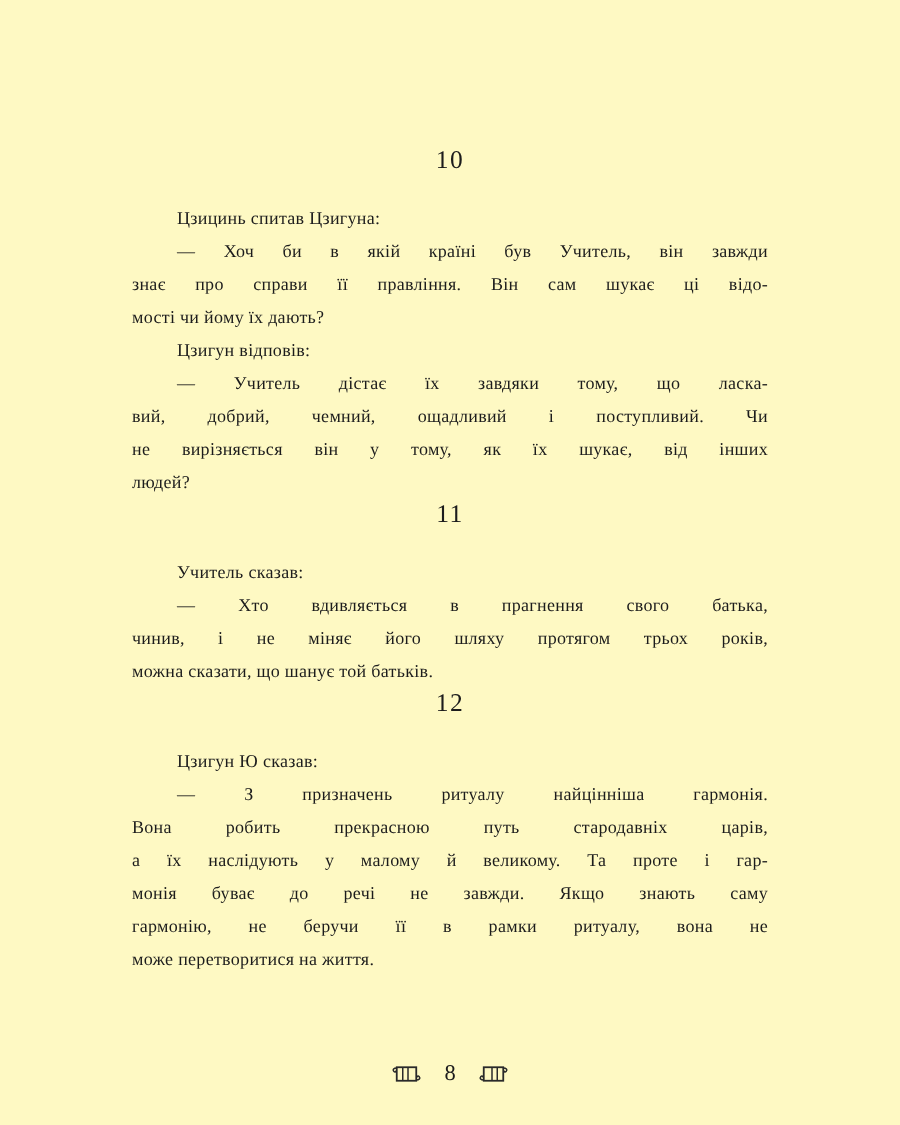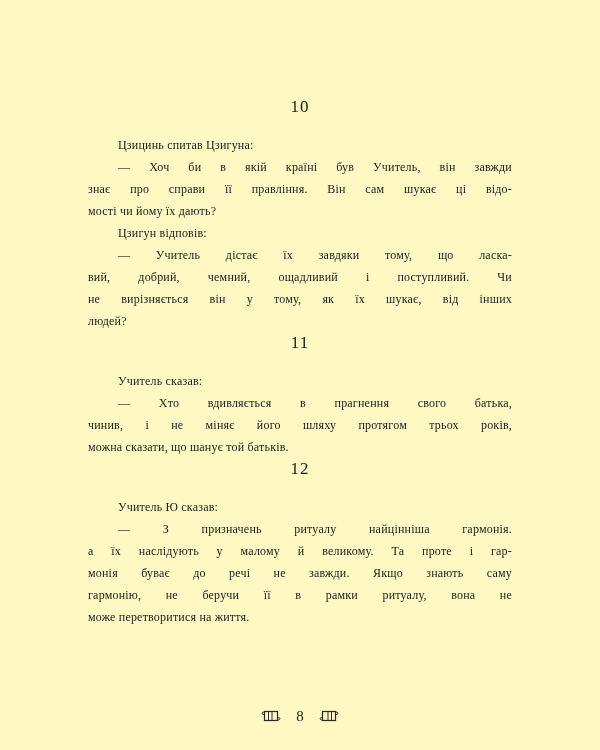--- a/index.html
+++ b/index.html
@@ -98,24 +98,25 @@
         </div>
         <div class="paragraph">
           <div class="text-line first">— Хто вдивляється в прагнення свого батька,</div>
           <div class="text-line">чинив, і не міняє його шляху протягом трьох років,</div>
           <div class="text-line last">можна сказати, що шанує той батьків.</div>
         </div>
       </div>
       <div class="section">
         <div class="section-number">12</div>
         <div class="paragraph">
-          <div class="text-line first last">Учитель Ю сказав:</div>
+          <div class="text-line first last">Цзигун Ю сказав:</div>
         </div>
         <div class="paragraph">
           <div class="text-line first">— З призначень ритуалу найцінніша гармонія.</div>
+          <div class="text-line">Вона робить прекрасною путь стародавніх царів,</div>
           <div class="text-line">а їх наслідують у малому й великому. Та проте і гар-</div>
           <div class="text-line">монія буває до речі не завжди. Якщо знають саму</div>
           <div class="text-line">гармонію, не беручи її в рамки ритуалу, вона не</div>
           <div class="text-line last">може перетворитися на життя.</div>
         </div>
       </div>
     </div>
 
   <div class="footer">
     <span class="ornament left">

